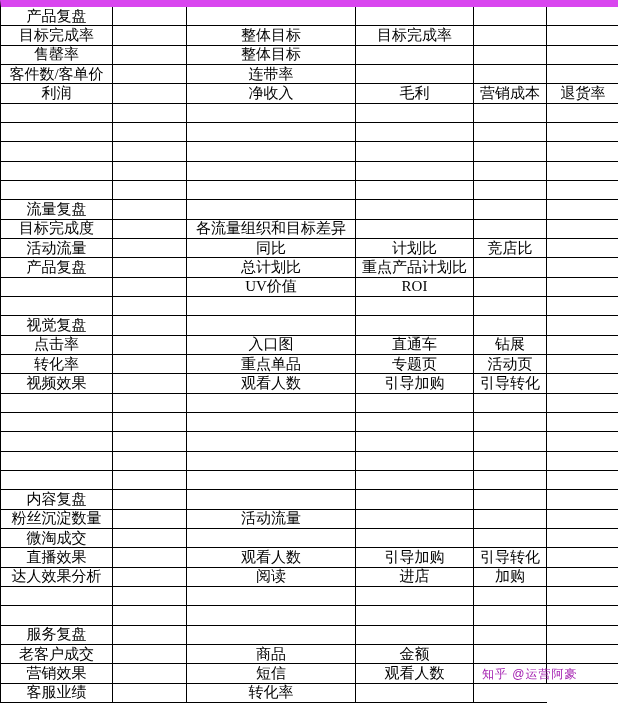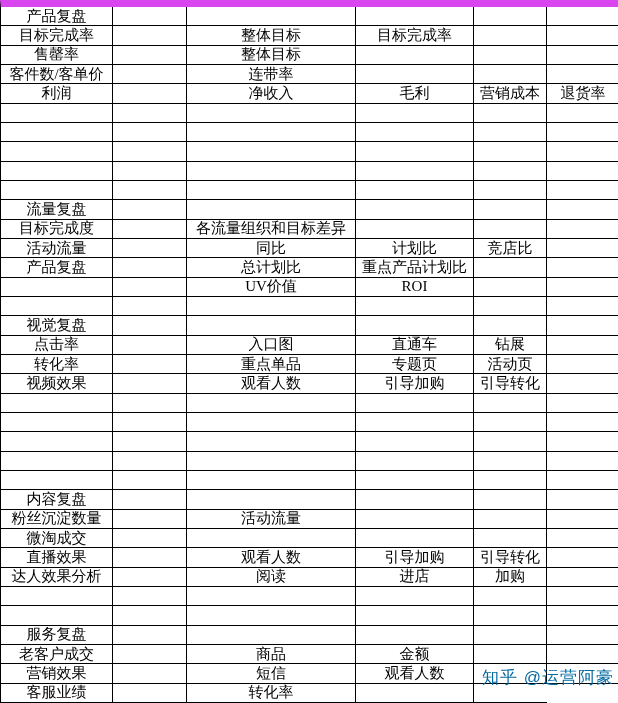--- a/index.html
+++ b/index.html
@@ -42,23 +42,23 @@
     overflow: hidden;
     background: #ffffff;
   }
   .cell.last-col {
     border-right: none;
   }
   #watermark {
     position: absolute;
     left: 482px;
     top: 666px;
-    font-size: 17px;
+    font-size: 12px;
     letter-spacing: 1px;
-    color: #0369a1;
+    color: #a21caf;
     white-space: nowrap;
     pointer-events: none;
     font-family: "Liberation Sans", "DejaVu Sans", sans-serif;
   }
 </style>
 </head>
 <body>
 
 <div id="screen">
   <div id="sheet" style="grid-template-columns: 112px 74px 169px 118px 73px 72px;">

